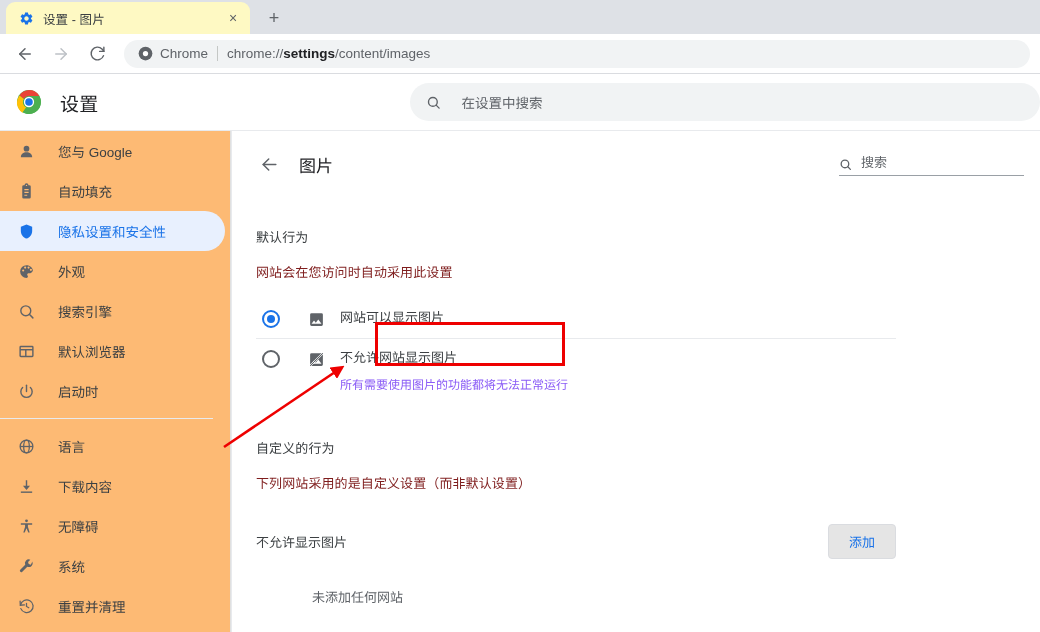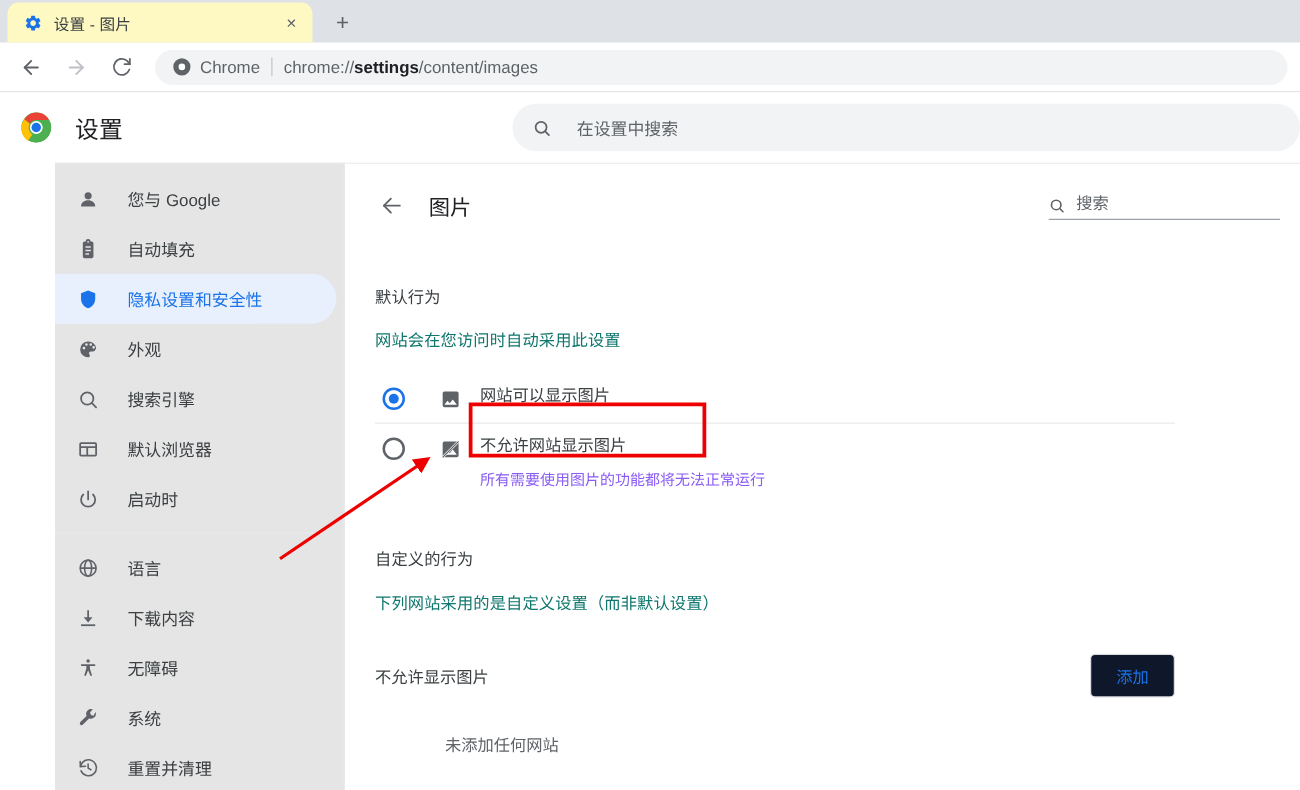--- a/index.html
+++ b/index.html
@@ -156,26 +156,25 @@
     flex: 1 1 auto;
     display: flex;
     position: relative;
     overflow: hidden;
   }
 
   
   .sidebar {
     width: 231px;
     flex: 0 0 231px;
-    background: #e5e5e5;
+    background: #fdba74;
     border-top: 1px solid #e8eaed;
-    padding-top: 8px;
+    padding-top: 0;
     position: relative;
     overflow: hidden;
-    margin-left: 44px;
   }
   .side-item {
     display: flex;
     align-items: center;
     height: 40px;
     padding-left: 16px;
     border-radius: 0 20px 20px 0;
     margin-right: 6px;
     cursor: pointer;
     color: #5f6368;
@@ -263,21 +262,21 @@
   }
 
   .section-title {
     font-size: 13px;
     color: #3c4043;
     margin-top: 36px;
     letter-spacing: .1px;
   }
   .section-sub {
     font-size: 13px;
-    color: #0f766e;
+    color: #7f1d1d;
     margin-top: 16px;
     letter-spacing: .1px;
   }
 
   .radio-group { margin-top: 18px; }
   .radio-row {
     display: flex;
     align-items: flex-start;
     padding: 9px 0 9px 6px;
     cursor: pointer;
@@ -318,21 +317,21 @@
     align-items: center;
     margin-top: 32px;
     width: 640px;
     padding-right: 0;
   }
   .custom-row-label { font-size: 13px; color: #3c4043; }
   .add-btn {
     margin-left: auto;
     border: 1px solid #dadce0;
     border-radius: 4px;
-    background: #0f172a;
+    background: #e5e5e5;
     color: #1a73e8;
     font-size: 13px;
     padding: 7px 20px;
     cursor: pointer;
     font-family: "Liberation Sans", sans-serif;
   }
   .empty-line {
     font-size: 13px;
     color: #5f6368;
     margin-top: 28px;

